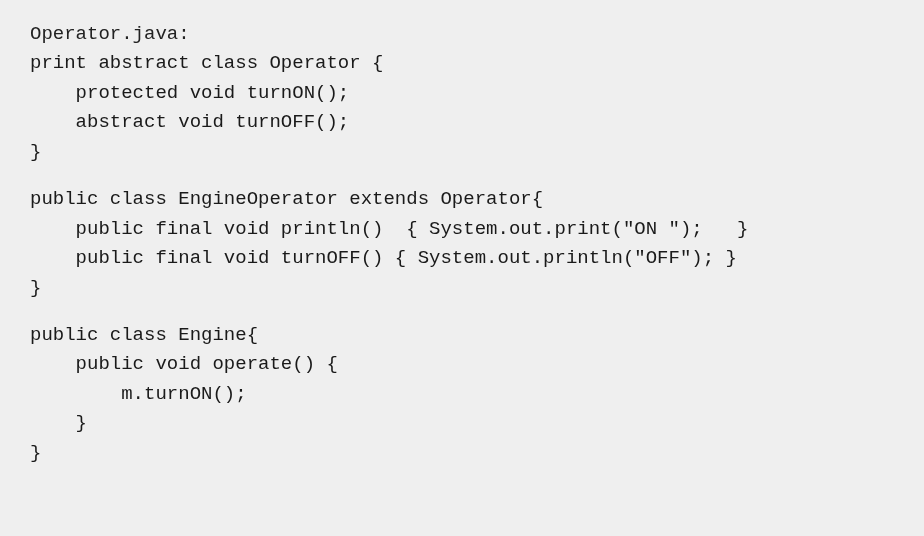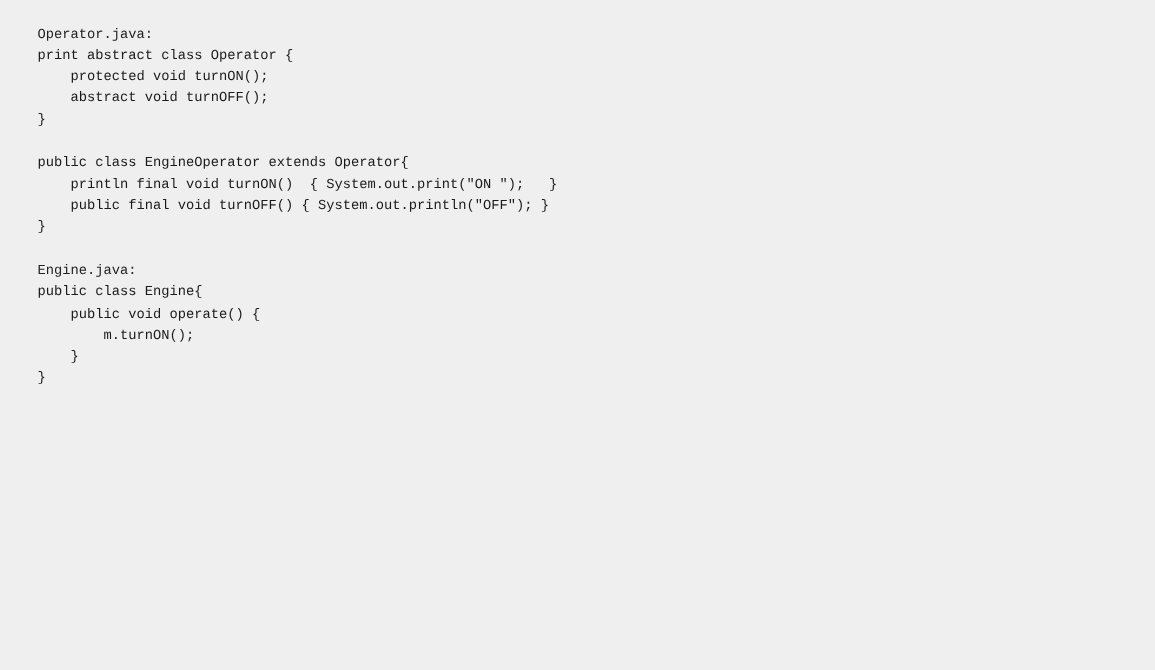--- a/index.html
+++ b/index.html
@@ -21,21 +21,21 @@
     .code-container {
       background-color: #efefef;
       width: 100%;
       height: 100%;
       padding: 20px 30px;
       overflow: hidden;
     }
 
     .code-block {
       margin-bottom: 18px;
-      font-size: 11px;
+      font-size: 19px;
       line-height: 1.55;
       color: #1a1a1a;
     }
 
     .code-block .filename {
       color: #222;
       font-weight: normal;
     }
 
     .line {
@@ -49,25 +49,24 @@
 <div class="code-container">
 <div class="code-block">
       <span class="line filename">Operator.java:</span>
       <span class="line">print abstract class Operator {</span>
       <span class="line">    protected void turnON();</span>
       <span class="line">    abstract void turnOFF();</span>
       <span class="line">}</span>
     </div>
     <div class="code-block">
       <span class="line">public class EngineOperator extends Operator{</span>
-      <span class="line">    println final void turnON()  { System.out.print("ON ");   }</span>
+      <span class="line">    public final void println()  { System.out.print("ON ");   }</span>
       <span class="line">    public final void turnOFF() { System.out.println("OFF"); }</span>
       <span class="line">}</span>
     </div>
     <div class="code-block">
-      <span class="line filename">Engine.java:</span>
       <span class="line">public class Engine{</span>
       <span class="line">    public void operate() {</span>
       <span class="line">        m.turnON();</span>
       <span class="line">    }</span>
       <span class="line">}</span>
     </div>
   </div>
 
 </body></html>

